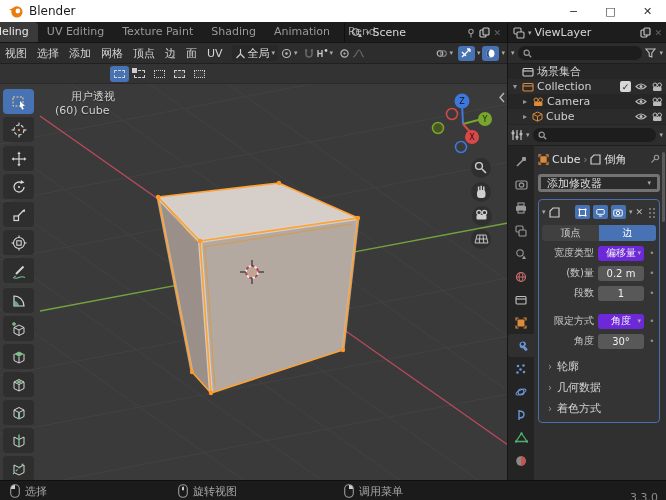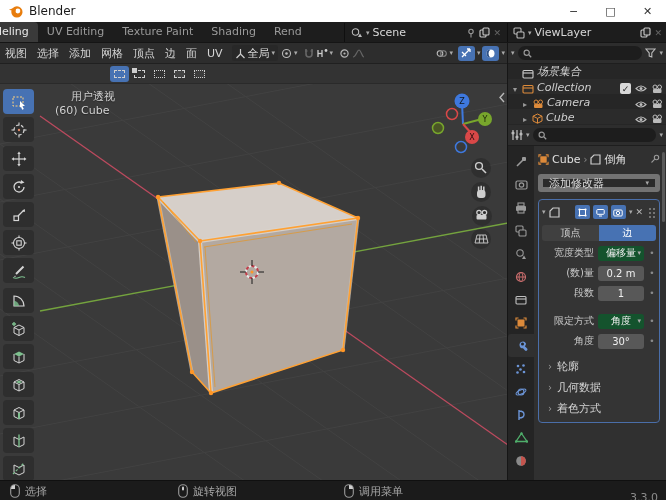--- a/index.html
+++ b/index.html
@@ -44,51 +44,51 @@
   .vp-text{position:absolute;left:55px;color:#d2d2d2;font-size:11px;text-shadow:0 1px 1px #00000066;}
   .toolcol{position:absolute;left:3px;top:5px;width:34px;}
   .tbtn{width:31px;height:25px;margin-bottom:3px;background:#2e2e2e;border-radius:4px;display:flex;align-items:center;justify-content:center;}
   .tbtn.active{background:#4772b3;}
 
   
   .panel-divider{left:507px;top:43px;width:1px;height:437px;background:#161616;}
   .outliner{left:508px;top:43px;width:158px;height:82px;background:#262626;overflow:hidden;}
   .o-header{height:21px;background:#2d2d2d;display:flex;align-items:center;gap:3px;padding:0 3px;border-bottom:1px solid #1e1e1e;}
   .searchbox{flex:1;height:14px;background:#1d1d1d;border-radius:7px;display:flex;align-items:center;padding:0 5px;gap:3px;color:#888;}
-  .o-row{height:15px;display:flex;align-items:flex-end;gap:3px;padding:0 3px;color:#cfcfcf;font-style:italic;}
+  .o-row{height:15px;display:flex;align-items:center;gap:3px;padding:0 3px;color:#cfcfcf;}
   .o-row:nth-child(odd){background:#2b2b2b;}
   .o-right{margin-left:auto;display:flex;align-items:center;gap:4px;}
   .tri{font-size:8px;color:#999;width:8px;text-align:center;}
 
   .propsheader{left:508px;top:125px;width:158px;height:21px;background:#2d2d2d;display:flex;align-items:center;gap:3px;padding:0 3px;border-bottom:1px solid #1e1e1e;}
   .propstabs{left:508px;top:146px;width:26px;height:334px;background:#242424;display:flex;flex-direction:column;align-items:stretch;padding-top:4px;}
   .ptab{height:23px;display:flex;align-items:center;justify-content:center;}
   .ptab.active{background:#303030;border-radius:3px 0 0 3px;}
   .propscontent{left:534px;top:146px;width:132px;height:334px;background:#303030;padding:4px 6px 0 4px;}
 
   .crumb{display:flex;align-items:center;gap:3px;height:18px;color:#e0e0e0;}
   .crumb .sep{color:#888;font-size:10px;}
-  .addmod{margin-top:6px;height:18px;background:#2b2b2b;border:5px solid #737373;border-radius:3px;display:flex;align-items:center;padding:0 6px;color:#dddddd;}
+  .addmod{margin-top:6px;height:18px;background:#2b2b2b;border:3px solid #737373;border-radius:3px;display:flex;align-items:center;padding:0 6px;color:#dddddd;}
   .addmod .chev{margin-left:auto;}
   .modpanel{margin-top:7px;background:#343434;border:1px solid #4a6ea9;border-radius:4px;padding:3px 3px 4px 3px;}
   .mp-header{height:18px;display:flex;align-items:center;gap:3px;}
   .togglebtn{width:15px;height:14px;background:#4772b3;border-radius:2px;display:flex;align-items:center;justify-content:center;}
   .dragdots{width:8px;height:11px;margin-left:2px;position:relative;}
   .dragdots::before{content:"";position:absolute;left:1px;top:1px;width:2px;height:2px;border-radius:50%;background:#8a8a8a;
     box-shadow:4px 0 #8a8a8a,0 4px #8a8a8a,4px 4px #8a8a8a,0 8px #8a8a8a,4px 8px #8a8a8a;}
   .vtabs{display:flex;margin-top:4px;height:16px;}
   .vtab{flex:1;display:flex;align-items:center;justify-content:center;background:#404040;color:#d5d5d5;font-size:10px;}
   .vtab:first-child{border-radius:3px 0 0 3px;}
   .vtab:last-child{border-radius:0 3px 3px 0;}
   .vtab.active{background:#4772b3;color:#fff;}
   .frow{display:flex;align-items:center;margin-top:4px;height:16px;gap:4px;}
   .flabel{width:52px;text-align:right;color:#c8c8c8;font-size:10px;flex:none;}
   .fctrl{flex:1;height:15px;border-radius:3px;display:flex;align-items:center;justify-content:center;color:#f0f0f0;font-size:10px;position:relative;}
   .fctrl.value{background:#585858;}
-  .fctrl.drop{background:#14532d;}
+  .fctrl.drop{background:#6d28d9;}
   .fctrl.drop .chev{position:absolute;right:3px;}
   .adot{width:8px;color:#8a8a8a;font-size:9px;text-align:center;flex:none;}
   .secrow{display:flex;align-items:center;gap:5px;height:19px;margin-top:2px;color:#d5d5d5;padding-left:6px;}
   .secrow .arr{color:#999;font-size:10px;}
   .pscroll{position:absolute;right:1px;top:6px;width:3px;height:70px;background:#5a5a5a;border-radius:2px;}
 
   
   .statusbar{left:0;top:480px;width:666px;height:20px;background:#1b1b1b;border-top:1px solid #101010;color:#a8a8a8;}
   .sb-item{position:absolute;top:0;height:20px;display:flex;align-items:center;gap:5px;}
   .sb-ver{position:absolute;right:8px;top:0;height:32px;display:flex;align-items:center;color:#8c8c8c;}
@@ -110,20 +110,21 @@
       <div class="wbtn">□</div>
       <div class="wbtn">✕</div>
     </div>
   </div>
 
   <div class="abs topbar">
     <div class="wstab active">deling</div>
     <div class="wstab">UV Editing</div>
     <div class="wstab">Texture Paint</div>
     <div class="wstab">Shading</div>
+    <div class="wstab">Animation</div>
     <div class="wstab">Rend</div>
   </div>
   <div class="sep-v" style="left:344px;"></div>
 
   <div class="idblock" style="left:347px;width:158px;">
     <svg width="12" height="12" viewBox="0 0 12 12">
       <circle cx="4.5" cy="5" r="3.2" fill="none" stroke="#bbb" stroke-width="1.1"></circle>
       <path d="M7,10 L11,10 L9,6.5 Z" fill="#bbb"></path>
     </svg>
     <span class="chev">▾</span>

